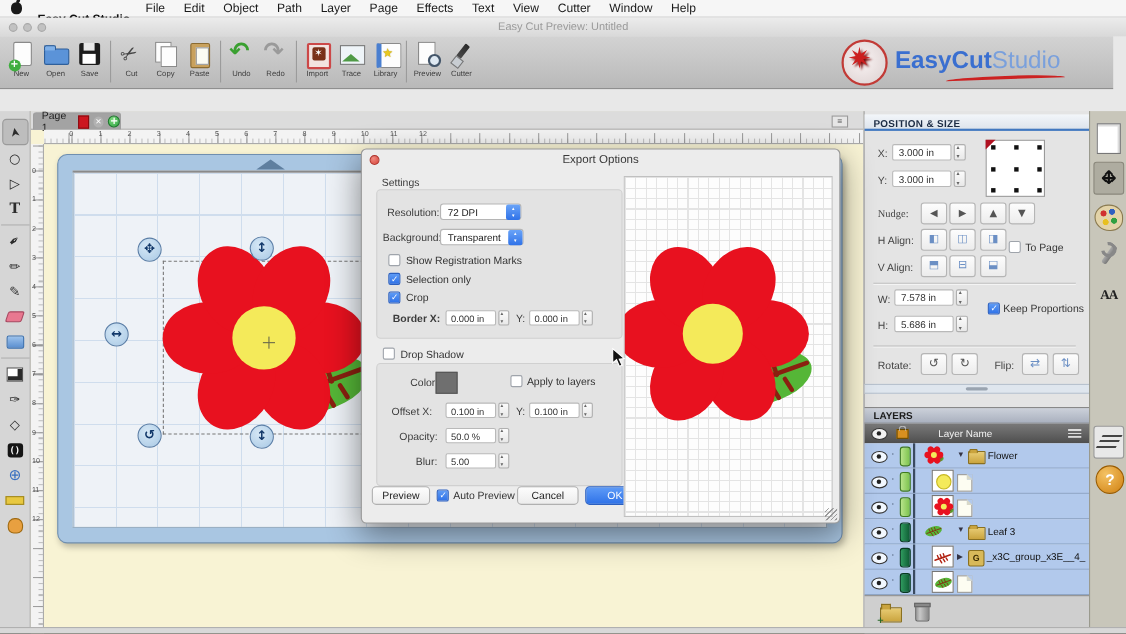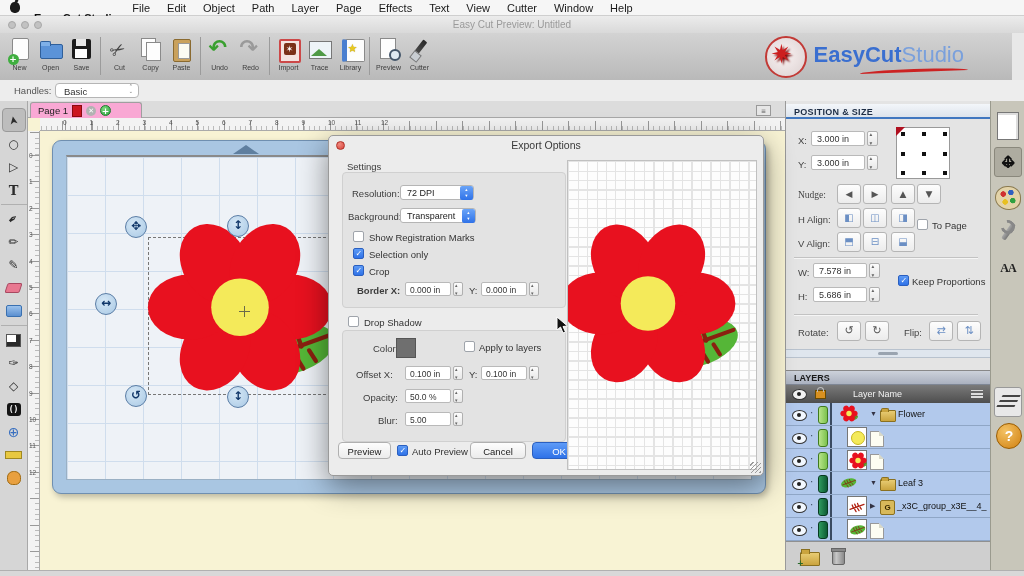--- a/index.html
+++ b/index.html
@@ -71,21 +71,21 @@
   .t-eraser::after{content:"";width:13px;height:8px;background:#e87890;border:1px solid #a84860;border-radius:2px;transform:skewX(-18deg);}
   .t-shape::after{content:"";width:14px;height:10px;background:linear-gradient(#9cc2ec,#5b8fd0);border:1px solid #3a70b0;border-radius:2px;}
   .t-swatch::after{content:"";width:13px;height:11px;background:#fff;border:1px solid #555;box-shadow:inset -4px -4px 0 #2a2a2a;}
   .t-bracket .tg{background:#151515;color:#fff;border-radius:3px;width:14px;height:13px;font:bold 8px/13px "DejaVu Sans Mono",monospace;text-align:center;}
   .t-zoom .tg{color:#3a70c0;font-size:14px;}
   .t-measure::after{content:"";width:15px;height:6px;background:#e8c840;border:1px solid #a08820;}
   .t-hand::after{content:"";width:12px;height:12px;background:#e8a040;border:1px solid #a06a10;border-radius:45% 45% 40% 40%;}
   
   .canvas-wrap{position:absolute;left:28px;top:101px;width:757px;height:475px;background:#f8f3d4;overflow:hidden;}
   .tabbar{position:absolute;left:0;top:0;width:757px;height:17px;background:#dcdcdc;border-bottom:1px solid #a8a8a8;box-sizing:border-box;}
-  .ptab{position:absolute;left:2px;top:1px;width:112px;height:16px;background:#f9a8d4;border:1px solid #9f9f9f;border-bottom:none;border-radius:3px 3px 0 0;display:flex;align-items:center;gap:4px;padding-left:7px;box-sizing:border-box;}
+  .ptab{position:absolute;left:2px;top:1px;width:80px;height:16px;background:#a3a3a3;border:1px solid #9f9f9f;border-bottom:none;border-radius:3px 3px 0 0;display:flex;align-items:center;gap:4px;padding-left:7px;box-sizing:border-box;}
   .ptab-label{font-size:9.5px;color:#222;}
   .ptab-red{width:8px;height:10px;background:#cc1620;border:1px solid #8a0a10;}
   .ptab-close{width:10px;height:10px;border-radius:50%;background:#b2b2b2;color:#fff;font:bold 7px/10px "DejaVu Sans";text-align:center;}
   .ptab-add{width:11px;height:11px;border-radius:50%;background:radial-gradient(circle at 35% 30%,#7ed87e,#2da441);color:#fff;font:bold 9px/11px "DejaVu Sans";text-align:center;border:1px solid #1d7a2d;box-sizing:border-box;}
   .collapse-btn{position:absolute;right:14px;top:4px;width:13px;height:9px;background:#e6e6e6;border:1px solid #999;font:6px/9px "DejaVu Sans";text-align:center;color:#555;}
   .hruler{position:absolute;left:12px;top:17px;width:745px;height:13px;background:#f3f3f3;border-bottom:1px solid #aaa;box-sizing:border-box;
     background-image:repeating-linear-gradient(90deg,#999 0 1px,transparent 1px 26.5px),repeating-linear-gradient(90deg,#bbb 0 1px,transparent 1px 5.3px);
     background-size:auto 9px,auto 4px;background-position:25px bottom,25px bottom;background-repeat:repeat-x;}
   .hnum{position:absolute;top:1px;font-size:6.5px;color:#555;}
   .vruler{position:absolute;left:0;top:30px;width:12px;height:445px;background:#f3f3f3;border-right:1px solid #aaa;box-sizing:border-box;
@@ -318,24 +318,20 @@
       </div>
     <div class="logo">
       <span class="logo-badge"></span>
       <span class="logo-text">
         <span class="logo-bold">EasyCut</span><span class="logo-light">Studio</span>
         <span class="logo-swoosh"></span>
       </span>
     </div>
   </div>
 
-  <div class="handlesbar">
-    <span class="hb-label">Handles:</span>
-    <span class="hb-select">Basic</span>
-  </div>
 
   <div class="left-tools" id="left-tools">
       <div class="tool t-select">
         <div class="tg">➤</div>
       </div>
       <div class="tool t-lasso">
         <div class="tg">○</div>
       </div>
       <div class="tool t-direct-select">
         <div class="tg">▷</div>

